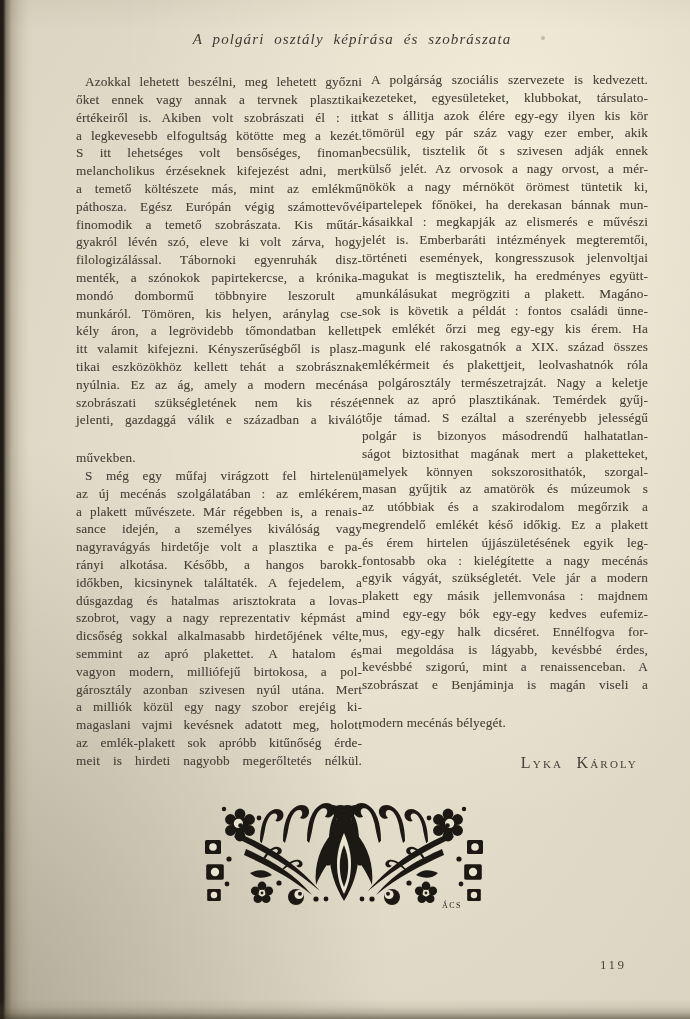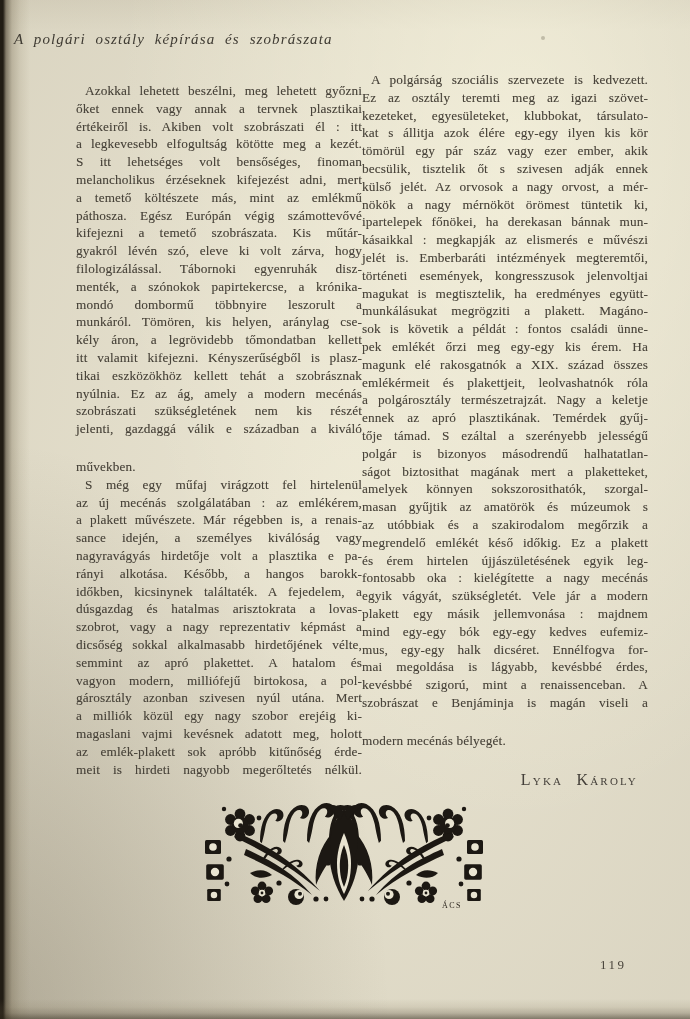--- a/index.html
+++ b/index.html
@@ -20,20 +20,21 @@
     position:absolute;left:0;top:0;bottom:0;width:30px;
     background:linear-gradient(90deg,#211c14 0px,#211c14 3px,rgba(72,62,44,0.60) 6px,rgba(110,98,72,0.30) 12px,rgba(130,118,90,0.14) 20px,rgba(130,118,90,0) 30px);
   }
   .bottom-edge{
     position:absolute;left:0;right:0;bottom:0;height:20px;
     background:linear-gradient(0deg,rgba(52,44,30,0.55) 0px,rgba(84,74,54,0.28) 6px,rgba(120,108,82,0.12) 12px,rgba(120,108,82,0) 20px);
   }
   .speck{position:absolute;border-radius:50%;background:rgba(78,68,52,0.55);}
   .header{
     position:absolute;top:31px;left:14px;width:676px;
+    text-align:center;
     font-style:italic;
     font-size:15px;
     letter-spacing:1.1px;
     word-spacing:5px;
     color:#3f3b33;
   }
   .columns{
     position:absolute;left:76px;top:71px;width:585px;
     display:flex;align-items:center;
   }
@@ -82,21 +83,21 @@
   <div class="columns">
     <div class="col">
         <div class="tl ind">Azokkal lehetett beszélni, meg lehetett győzni</div>
         <div class="tl">őket ennek vagy annak a tervnek plasztikai</div>
         <div class="tl">értékeiről is. Akiben volt szobrászati él : itt</div>
         <div class="tl">a legkevesebb elfogultság kötötte meg a kezét.</div>
         <div class="tl">S itt lehetséges volt bensőséges, finoman</div>
         <div class="tl">melancholikus érzéseknek kifejezést adni, mert</div>
         <div class="tl">a temető költészete más, mint az emlékmű</div>
         <div class="tl">páthosza. Egész Európán végig számottevővé</div>
-        <div class="tl">kifejezni a temető szobrászata. Kis műtár-</div>
+        <div class="tl">finomodik a temető szobrászata. Kis műtár-</div>
         <div class="tl">gyakról lévén szó, eleve ki volt zárva, hogy</div>
         <div class="tl">filologizálással. Tábornoki egyenruhák disz-</div>
         <div class="tl">menték, a szónokok papirtekercse, a krónika-</div>
         <div class="tl">mondó dombormű többnyire leszorult a</div>
         <div class="tl">munkáról. Tömören, kis helyen, aránylag cse-</div>
         <div class="tl">kély áron, a legrövidebb tőmondatban kellett</div>
         <div class="tl">itt valamit kifejezni. Kényszerűségből is plasz-</div>
         <div class="tl">tikai eszközökhöz kellett tehát a szobrásznak</div>
         <div class="tl">nyúlnia. Ez az ág, amely a modern mecénás</div>
         <div class="tl">szobrászati szükségletének nem kis részét</div>
@@ -116,21 +117,20 @@
         <div class="tl">vagyon modern, milliófejű birtokosa, a pol-</div>
         <div class="tl">gárosztály azonban szivesen nyúl utána. Mert</div>
         <div class="tl">a milliók közül egy nagy szobor erejéig ki-</div>
         <div class="tl">magaslani vajmi kevésnek adatott meg, holott</div>
         <div class="tl">az emlék-plakett sok apróbb kitűnőség érde-</div>
         <div class="tl">meit is hirdeti nagyobb megerőltetés nélkül.</div>
       </div>
     <div class="col">
       <div>
           <div class="tl ind">A polgárság szociális szervezete is kedvezett.</div>
-          <div class="tl">Ez az osztály teremti meg az igazi szövet-</div>
           <div class="tl">kezeteket, egyesületeket, klubbokat, társulato-</div>
           <div class="tl">kat s állitja azok élére egy-egy ilyen kis kör</div>
           <div class="tl">tömörül egy pár száz vagy ezer ember, akik</div>
           <div class="tl">becsülik, tisztelik őt s szivesen adják ennek</div>
           <div class="tl">külső jelét. Az orvosok a nagy orvost, a mér-</div>
           <div class="tl">nökök a nagy mérnököt örömest tüntetik ki,</div>
           <div class="tl">ipartelepek főnökei, ha derekasan bánnak mun-</div>
           <div class="tl">kásaikkal : megkapják az elismerés e művészi</div>
           <div class="tl">jelét is. Emberbaráti intézmények megteremtői,</div>
           <div class="tl">történeti események, kongresszusok jelenvoltjai</div>

